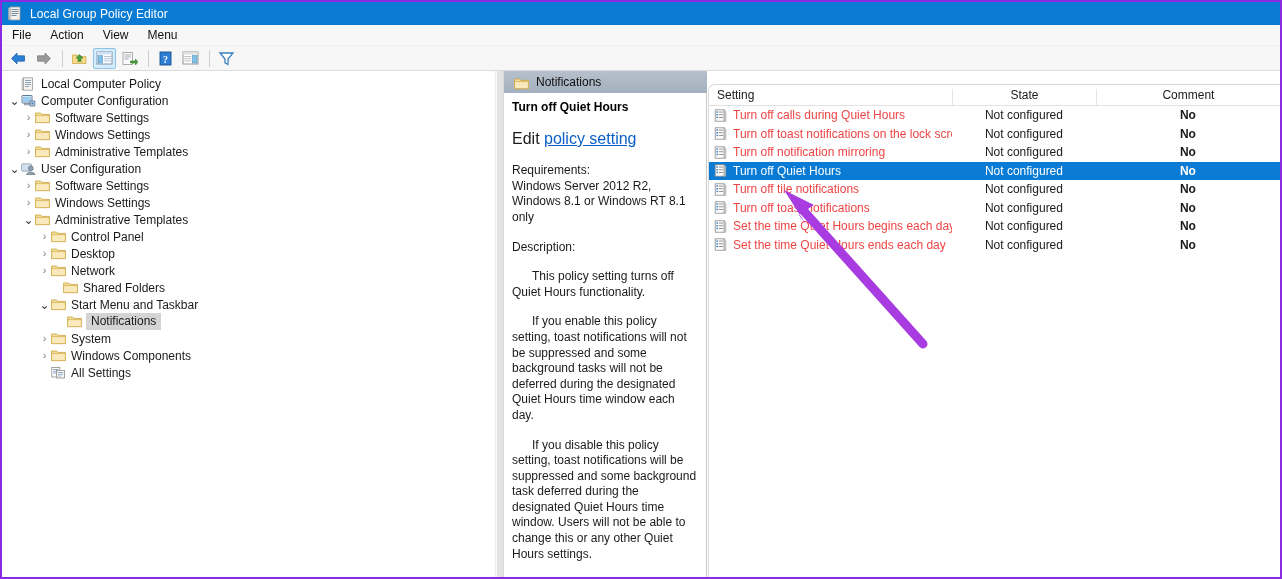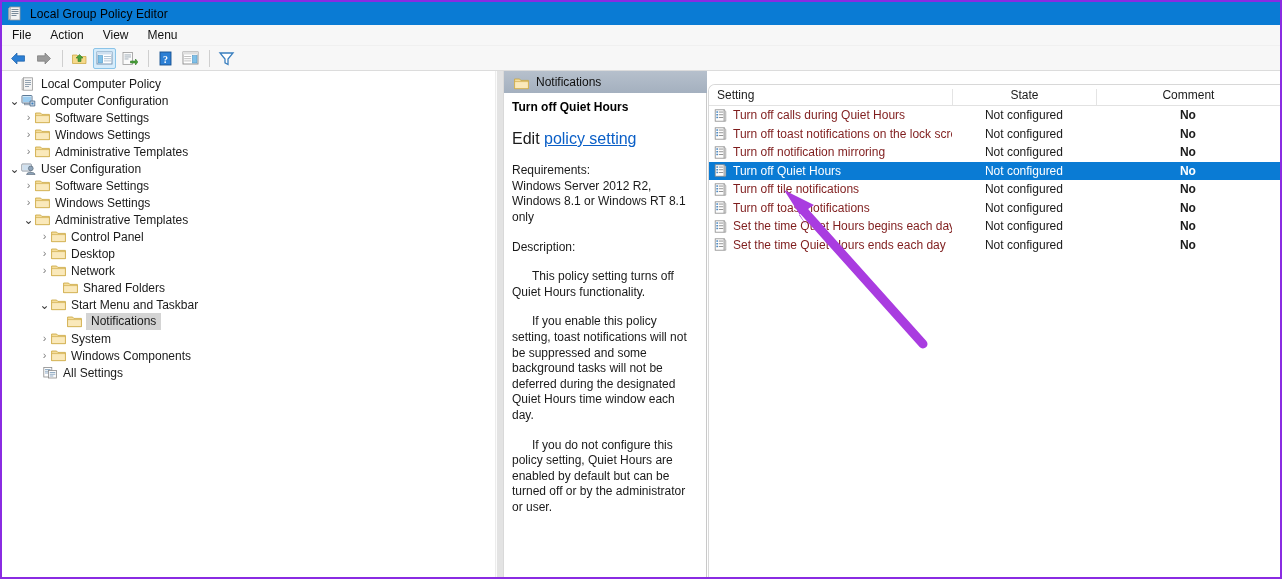--- a/index.html
+++ b/index.html
@@ -16,21 +16,21 @@
     background: #ffffff;
     overflow: hidden;
   }
 
   
   .titlebar {
     height: 23px;
     background: #0a7bd4;
     display: flex; align-items: center;
     padding-left: 6px;
-    color: #000000;
+    color: #ffffff;
   }
   .titlebar .tb-icon {
     width: 15px; height: 15px;
     margin-right: 7px;
     position: relative;
     flex: none;
   }
   .titlebar .tb-icon svg { display:block; }
   .titlebar .tb-text {
     font-size: 12px;
@@ -211,21 +211,21 @@
   .lv-h-cell.c-comment { width: 205px; text-align: center; border-left: 1px solid #e4e4e4; }
 
   .lv-row {
     display: flex; align-items: center;
     height: 18.5px;
     cursor: default;
   }
   .lv-row.sel { background: #0a7bd4; color: #ffffff; }
   .lv-c-setting {
     width: 270px; display: flex; align-items: center;
-    padding-left: 5px; font-size: 12px; color: #7f1d1d;
+    padding-left: 5px; font-size: 12px; color: #ef4444;
     white-space: nowrap; overflow: hidden;
   }
   .lv-row.sel .lv-c-setting,
   .lv-row.sel .lv-c-state,
   .lv-row.sel .lv-c-comment { color: #ffffff; }
   .lv-c-setting .li-ico { width: 13px; height: 13px; flex: none; margin-right: 6px; }
   .lv-c-state {
     width: 160px; text-align: center; font-size: 12px; color: #1a1a1a;
     white-space: nowrap;
   }
@@ -507,21 +507,21 @@
           <div class="tnode" style="padding-left: 36px;">
             <span class="chev" style="font-size: 11px; color: rgb(128, 128, 128);">›</span>
             <span class="tico">
               <svg width="15" height="13" viewBox="0 0 15 13">
                 <path d="M0.6 2 L5.6 2 L6.8 3.4 L14.4 3.4 L14.4 11.6 L0.6 11.6 Z" fill="#f5dd9c" stroke="#c9a43a" stroke-width="0.8"></path>
                 <path d="M0.6 4.6 L14.4 4.6 L14.4 11.6 L0.6 11.6 Z" fill="#fae9bb" stroke="#c9a43a" stroke-width="0.6"></path>
               </svg>
             </span>
             <span class="tlabel">Windows Components</span>
           </div>
-          <div class="tnode" style="padding-left: 28px;">
+          <div class="tnode" style="padding-left: 36px;">
             <span class="chev"></span>
             <span class="tico">
               <svg width="15" height="13" viewBox="0 0 15 13">
                 <rect x="0.8" y="1.5" width="8" height="9.5" fill="#ffffff" stroke="#8a8a8a" stroke-width="0.8"></rect>
                 <rect x="2" y="3" width="5.5" height="0.8" fill="#7a9ab8"></rect>
                 <rect x="2" y="4.8" width="5.5" height="0.8" fill="#7a9ab8"></rect>
                 <rect x="2" y="6.6" width="5.5" height="0.8" fill="#7a9ab8"></rect>
                 <rect x="5.5" y="4.5" width="8" height="7.5" fill="#fafafa" stroke="#8a8a8a" stroke-width="0.8"></rect>
                 <rect x="6.8" y="6" width="5.5" height="0.8" fill="#7a9ab8"></rect>
                 <rect x="6.8" y="7.8" width="5.5" height="0.8" fill="#7a9ab8"></rect>
@@ -556,20 +556,21 @@
         <div class="detail-block">
           <div class="detail-h">Requirements:</div>
           <div class="detail-p">Windows Server 2012 R2, Windows 8.1 or Windows RT 8.1 only</div>
         </div>
         <div class="detail-block">
           <div class="detail-h">Description:</div>
         </div>
         <div id="detail-paras">
             <div class="detail-p detail-indent detail-block">This policy setting turns off Quiet Hours functionality.</div>
             <div class="detail-p detail-indent detail-block">If you enable this policy setting, toast notifications will not be suppressed and some background tasks will not be deferred during the designated Quiet Hours time window each day.</div>
+            <div class="detail-p detail-indent detail-block">If you disable this policy setting, toast notifications will be suppressed and some background task deferred during the designated Quiet Hours time window.  Users will not be able to change this or any other Quiet Hours settings.</div>
             <div class="detail-p detail-indent detail-block">If you do not configure this policy setting, Quiet Hours are enabled by default but can be turned off or by the administrator or user.</div>
           </div>
       </div>
 
       <div class="listview">
         <div class="lv-header">
           <div class="lv-h-cell c-setting">Setting</div>
           <div class="lv-h-cell c-state">State</div>
           <div class="lv-h-cell c-comment">Comment</div>
         </div>

